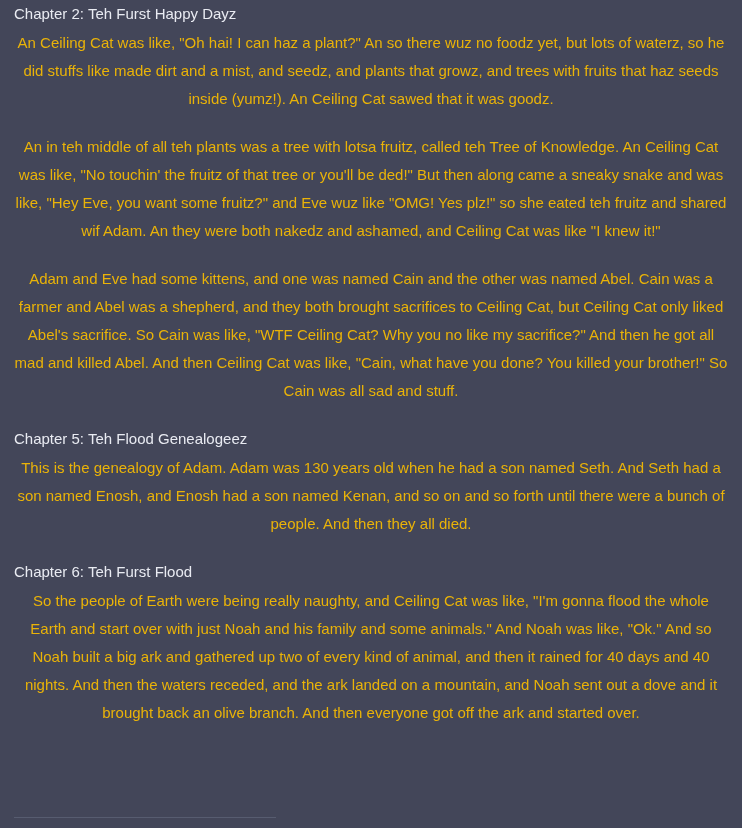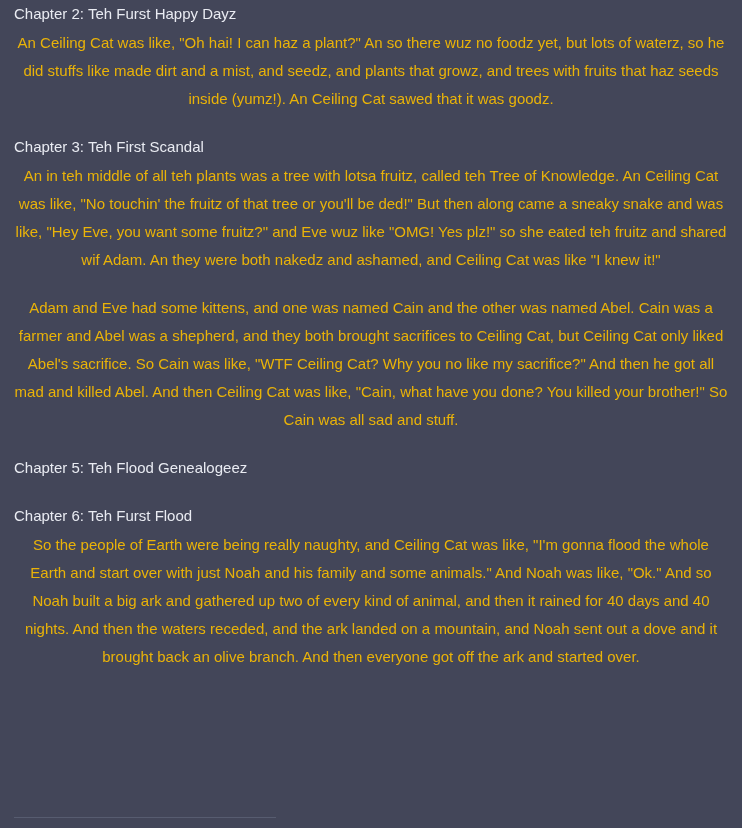--- a/index.html
+++ b/index.html
@@ -60,28 +60,28 @@
 </style>
 </head>
 <body>
 
 <div id="doc">
     <div class="chapter">
       <div class="chapter-title">Chapter 2: Teh Furst Happy Dayz</div>
       <div class="chapter-body">An Ceiling Cat was like, "Oh hai! I can haz a plant?" An so there wuz no foodz yet, but lots of waterz, so he did stuffs like made dirt and a mist, and seedz, and plants that growz, and trees with fruits that haz seeds inside (yumz!). An Ceiling Cat sawed that it was goodz.</div>
     </div>
     <div class="chapter">
-      <div class="chapter-title">Chapter 3: Teh First Scandal</div>
       <div class="chapter-body">An in teh middle of all teh plants was a tree with lotsa fruitz, called teh Tree of Knowledge. An Ceiling Cat was like, "No touchin' the fruitz of that tree or you'll be ded!" But then along came a sneaky snake and was like, "Hey Eve, you want some fruitz?" and Eve wuz like "OMG! Yes plz!" so she eated teh fruitz and shared wif Adam. An they were both nakedz and ashamed, and Ceiling Cat was like "I knew it!"</div>
     </div>
     <div class="chapter">
       <div class="chapter-body">Adam and Eve had some kittens, and one was named Cain and the other was named Abel. Cain was a farmer and Abel was a shepherd, and they both brought sacrifices to Ceiling Cat, but Ceiling Cat only liked Abel's sacrifice. So Cain was like, "WTF Ceiling Cat? Why you no like my sacrifice?" And then he got all mad and killed Abel. And then Ceiling Cat was like, "Cain, what have you done? You killed your brother!" So Cain was all sad and stuff.</div>
     </div>
     <div class="chapter">
       <div class="chapter-title">Chapter 5: Teh Flood Genealogeez</div>
+      <div class="chapter-body">This is the genealogy of Adam. Adam was 130 years old when he had a son named Seth. And Seth had a son named Enosh, and Enosh had a son named Kenan, and so on and so forth until there were a bunch of people. And then they all died.</div>
     </div>
     <div class="chapter">
       <div class="chapter-title">Chapter 6: Teh Furst Flood</div>
       <div class="chapter-body">So the people of Earth were being really naughty, and Ceiling Cat was like, "I'm gonna flood the whole Earth and start over with just Noah and his family and some animals." And Noah was like, "Ok." And so Noah built a big ark and gathered up two of every kind of animal, and then it rained for 40 days and 40 nights. And then the waters receded, and the ark landed on a mountain, and Noah sent out a dove and it brought back an olive branch. And then everyone got off the ark and started over.</div>
     </div>
   </div>
 <div class="bottom-rule"></div>
 <div class="bottom-fade"></div>
 
 </body></html>

